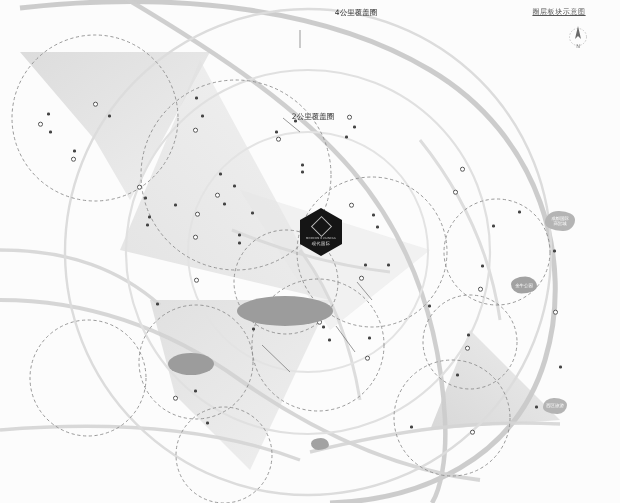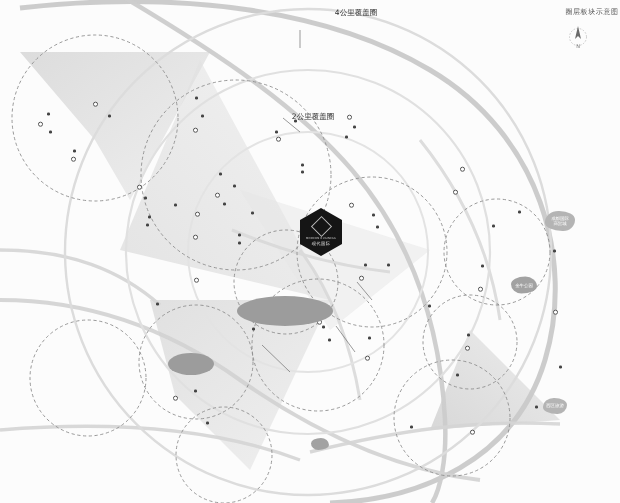--- a/index.html
+++ b/index.html
@@ -206,21 +206,21 @@
 
     <g stroke="#6f6f6f" stroke-width="0.7" fill="none">
       <path d="M 300 30 L 300 48"></path>
       <path d="M 283 118 L 300 132"></path>
       <path d="M 262 345 L 290 372"></path>
       <path d="M 336 326 L 355 352"></path>
       <path d="M 357 282 L 372 300"></path>
     </g>
   </svg>
 
-  <div class="corner-lbl" style="left:592px;top:12px;">圈层板块示意图</div>
+  <div class="corner-lbl" style="left:559px;top:12px;text-decoration:underline;">圈层板块示意图</div>
   <svg class="compass" style="left:578px;top:36px;" viewBox="0 0 22 26">
     <circle cx="11" cy="14" r="8.5" fill="none" stroke="#bdbdbd" stroke-width="0.8" stroke-dasharray="1.6 1.6"></circle>
     <polygon points="11,3 14,16 11,13 8,16" fill="#6b6b6b"></polygon>
     <text x="11" y="25" font-size="5" fill="#777" text-anchor="middle" font-family="DejaVu Sans">N</text>
   </svg>
 
   <div class="ring-lbl" style="left:312px;top:13px;margin-left:44px;">4公里覆盖圈</div>
   <div class="ring-lbl" style="left:313px;top:117px;">2公里覆盖圈</div>
 
   <div id="poi-layer">

